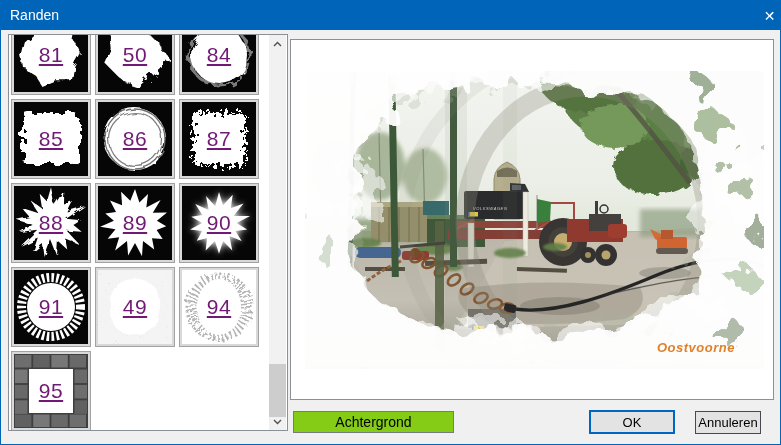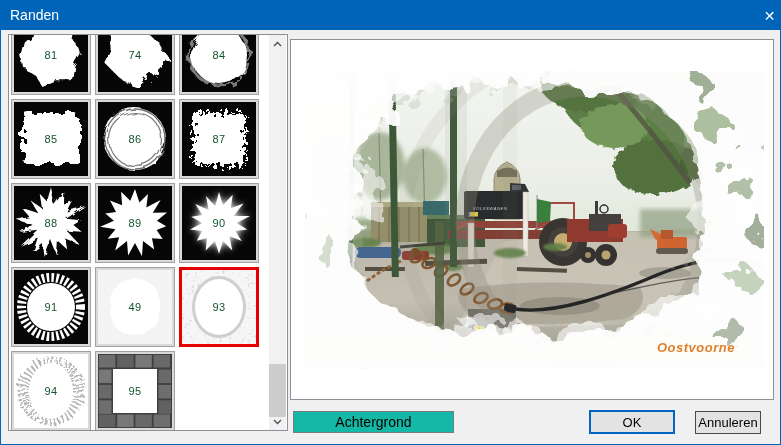--- a/index.html
+++ b/index.html
@@ -6,28 +6,28 @@
   .dialog{position:relative;width:781px;height:445px;background:#f0f0f0;border:1px solid #0065b8;box-sizing:border-box;overflow:hidden;}
   .titlebar{position:absolute;left:0;top:0;width:100%;height:29px;background:#0065b8;color:#fff;padding-left:12px;}
   .title-text{position:absolute;left:9px;top:0;line-height:29px;font-size:14px;}
   .close-btn{position:absolute;right:0;top:0;width:45px;height:29px;display:flex;align-items:center;justify-content:center;color:#fff;font-size:14px;cursor:default;}
   .left-panel{position:absolute;left:7px;top:33px;width:280px;height:397px;background:#fff;border:1px solid #8a8f98;box-sizing:border-box;}
   .thumb-viewport{position:absolute;left:0;top:0;width:260px;height:395px;overflow:hidden;}
   .thumb-grid{position:absolute;left:2px;top:-20px;display:grid;grid-template-columns:repeat(3,80px);grid-auto-rows:80px;gap:4px;}
   .cell{position:relative;width:80px;height:80px;box-sizing:border-box;border:1px solid #a2a2a2;padding:2px;background:#d9d9d9;}
   .cell.selected{border:3px solid #e60000;padding:0;}
   .cell svg{display:block;}
-  .cell .num{position:absolute;left:0;top:0;right:0;bottom:0;display:flex;align-items:center;justify-content:center;font-size:11px;color:#14532d;letter-spacing:.5px;}
+  .cell .num{position:absolute;left:0;top:0;right:0;bottom:0;display:flex;align-items:center;justify-content:center;font-size:21px;color:#701a75;letter-spacing:.5px;text-decoration:underline;}
   .vscroll{position:absolute;right:1px;top:0;width:17px;height:395px;background:#f1f1f1;}
   .vscroll .arrow{position:absolute;left:0;width:17px;height:17px;display:flex;align-items:center;justify-content:center;}
   .vscroll .arrow.up{top:0;} .vscroll .arrow.down{bottom:0;}
   .vscroll .thumb{position:absolute;left:0;top:329px;width:17px;height:53px;background:#cdcdcd;}
   .preview-pane{position:absolute;left:289px;top:38px;width:484px;height:361px;background:#fff;border:1px solid #8a8f98;box-sizing:border-box;font-style:italic;}
   .photo{position:absolute;left:14px;top:31px;width:459px;height:298px;}
-  .bg-field{position:absolute;left:292px;top:410px;width:161px;height:22px;box-sizing:border-box;border:1px solid #767b82;background:#14b8a6;text-align:center;font-size:14px;line-height:20px;color:#000;}
+  .bg-field{position:absolute;left:292px;top:410px;width:161px;height:22px;box-sizing:border-box;border:1px solid #767b82;background:#84cc16;text-align:center;font-size:14px;line-height:20px;color:#000;}
   .btn{position:absolute;top:409px;height:24px;box-sizing:border-box;background:#e3e3e3;font-size:13px;color:#000;display:flex;align-items:center;justify-content:center;}
   .btn.ok{left:588px;width:86px;border:2px solid #0166c1;}
   .btn.cancel{left:694px;top:410px;width:66px;height:23px;border:1px solid #46494d;}
 </style>
 </head>
 <body>
 
 <div class="dialog">
   <div class="titlebar">
     <span class="title-text">Randen</span>
@@ -54,21 +54,21 @@
             <svg width="74" height="74" viewBox="0 0 74 74">
               <defs>
                 <filter id="t1" x="-30%" y="-30%" width="160%" height="160%">
                   <feTurbulence type="fractalNoise" baseFrequency="0.08" numOctaves="3" seed="11" result="n"></feTurbulence>
                   <feDisplacementMap in="SourceGraphic" in2="n" scale="15"></feDisplacementMap>
                 </filter>
               </defs>
               <rect width="74" height="74" fill="#060606"></rect>
               <polygon points="68.5,37.0 61.9,50.1 51.9,58.6 40.8,68.6 26.7,64.1 16.7,55.0 6.3,44.6 12.7,31.0 11.4,14.3 27.7,12.6 41.1,2.9 50.6,17.2 61.2,24.3" fill="#fff" filter="url(#t1)"></polygon>
             </svg>
-            <span class="num">74</span>
+            <span class="num">50</span>
           </div>
           <div class="cell">
             <svg width="74" height="74" viewBox="0 0 74 74">
               <defs>
                 <filter id="t3" x="-30%" y="-30%" width="160%" height="160%">
                   <feTurbulence type="fractalNoise" baseFrequency="0.06" numOctaves="3" seed="6" result="n"></feTurbulence>
                   <feDisplacementMap in="SourceGraphic" in2="n" scale="9"></feDisplacementMap>
                 </filter>
                 <filter id="t3b" x="-30%" y="-30%" width="160%" height="160%">
                   <feTurbulence type="fractalNoise" baseFrequency="0.12" numOctaves="3" seed="15" result="n"></feTurbulence>
@@ -184,35 +184,20 @@
                 <filter id="t11" x="-30%" y="-30%" width="160%" height="160%">
                   <feTurbulence type="fractalNoise" baseFrequency="0.05" numOctaves="3" seed="12" result="n"></feTurbulence>
                   <feDisplacementMap in="SourceGraphic" in2="n" scale="8"></feDisplacementMap>
                 </filter>
               </defs>
               <rect width="74" height="74" fill="#8f8f8f"></rect>
               <rect width="74" height="74" filter="url(#t11n)" opacity="0.9"></rect>
               <rect x="12" y="9" width="50" height="56" rx="23" fill="#fff" filter="url(#t11)"></rect>
             </svg>
             <span class="num">49</span>
-          </div>
-          <div class="cell selected">
-            <svg width="74" height="74" viewBox="0 0 74 74">
-              <defs>
-                <filter id="t12n">
-                  <feTurbulence type="fractalNoise" baseFrequency="0.32" numOctaves="4" seed="5"></feTurbulence>
-                  <feColorMatrix type="matrix" values="0.62 0.62 0.62 0 0.16 0.62 0.62 0.62 0 0.16 0.62 0.62 0.62 0 0.16 0 0 0 0 1"></feColorMatrix>
-                </filter>
-              </defs>
-              <rect width="74" height="74" fill="#555"></rect>
-              <rect width="74" height="74" filter="url(#t12n)" opacity="0.95"></rect>
-              <ellipse cx="37" cy="37" rx="27" ry="31" fill="#cfcfcf"></ellipse>
-              <ellipse cx="37" cy="37" rx="24" ry="28" fill="#fff"></ellipse>
-            </svg>
-            <span class="num">93</span>
           </div>
           <div class="cell">
             <svg width="74" height="74" viewBox="0 0 74 74">
               <defs>
                 <filter id="t13" x="-30%" y="-30%" width="160%" height="160%">
                   <feTurbulence type="fractalNoise" baseFrequency="0.12" numOctaves="3" seed="14" result="n"></feTurbulence>
                   <feDisplacementMap in="SourceGraphic" in2="n" scale="7"></feDisplacementMap>
                 </filter>
               </defs>
               <rect width="74" height="74" fill="#fff"></rect>

